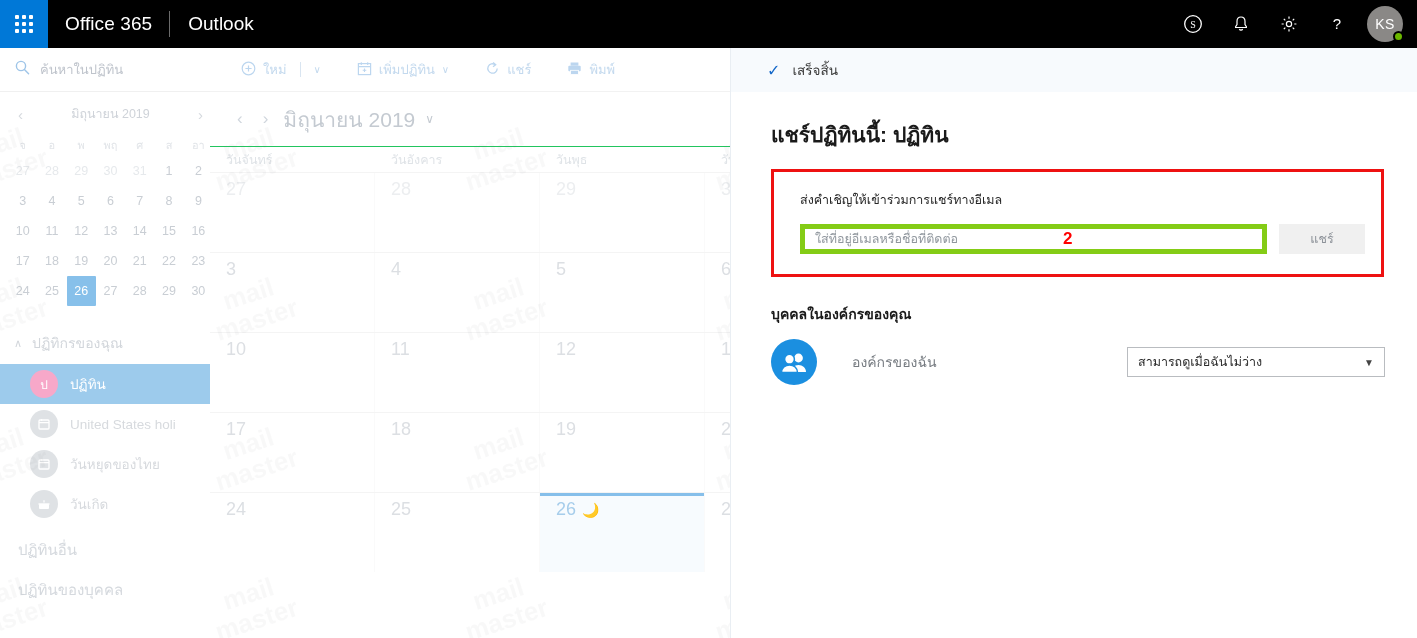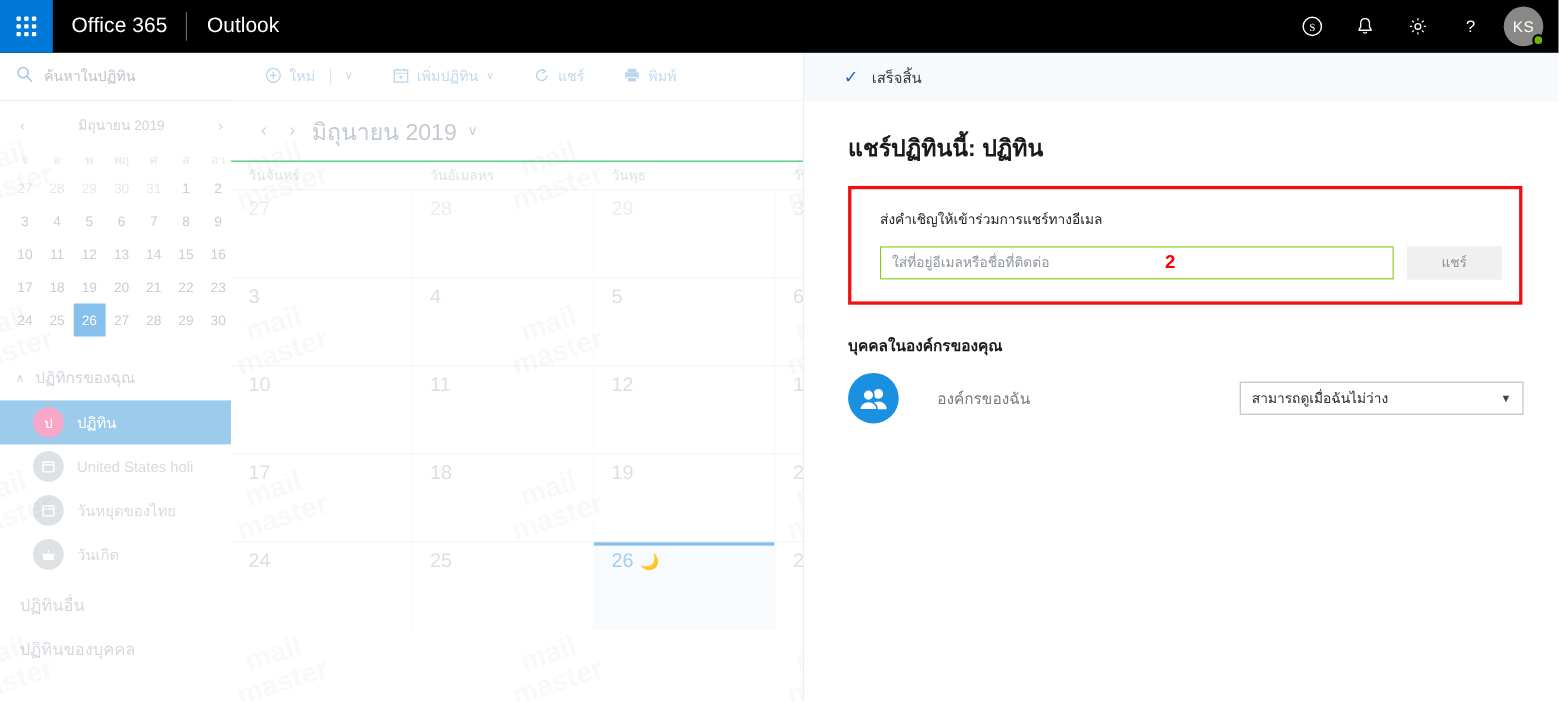--- a/index.html
+++ b/index.html
@@ -170,21 +170,21 @@
   .rp-title {
     font-size: 21px; color: #1a1a1a; font-weight: bold; padding-bottom: 18px;
     white-space: nowrap;
   }
   .redbox {
     border: 3px solid #ee1111; padding: 18px 16px 20px 26px; margin-right: 1px;
   }
   .invite-label { font-size: 12.5px; color: #262626; padding-bottom: 14px; }
   .invite-row { display: flex; align-items: stretch; gap: 12px; }
   .invite-input {
-    position: relative; flex: 1 1 auto; height: 30px; border: 1px solid #84cc16;
+    position: relative; flex: 1 1 auto; height: 30px; border: 5px solid #84cc16;
     background: #fff; display: flex; align-items: center; padding: 0 10px; cursor: text;
   }
   .invite-ph { font-size: 12.5px; color: #8f969d; }
   .step-badge {
     position: absolute; left: 258px; top: 50%; transform: translateY(-50%);
     color: #ff0000; font-size: 17px; font-weight: bold;
   }
   .share-btn {
     width: 86px; height: 30px; background: #f0f0f0; border: 1px solid #f0f0f0;
     color: #8d9299; font-size: 12.5px; display: flex; align-items: center;
@@ -496,21 +496,21 @@
 
     <div class="navbar">
       <span class="nav-arrow">‹</span>
       <span class="nav-arrow">›</span>
       <span class="nav-title">มิถุนายน 2019</span>
       <span class="nav-caret">∨</span>
     </div>
 
     <div class="dowbar" id="grid-dow">
         <div class="dow-cell">วันจันทร์</div>
-        <div class="dow-cell">วันอัเมลหร</div>
+        <div class="dow-cell">วันอังคาร</div>
         <div class="dow-cell">วันพุธ</div>
         <div class="dow-cell">วัน</div>
       </div>
     <div class="weekgrid" id="grid-weeks">
         <div class="weekrow">
           <div class="daycell out"><span class="daynum">27</span></div>
           <div class="daycell out"><span class="daynum">28</span></div>
           <div class="daycell out"><span class="daynum">29</span></div>
           <div class="daycell out"><span class="daynum">30</span></div>
         </div>

